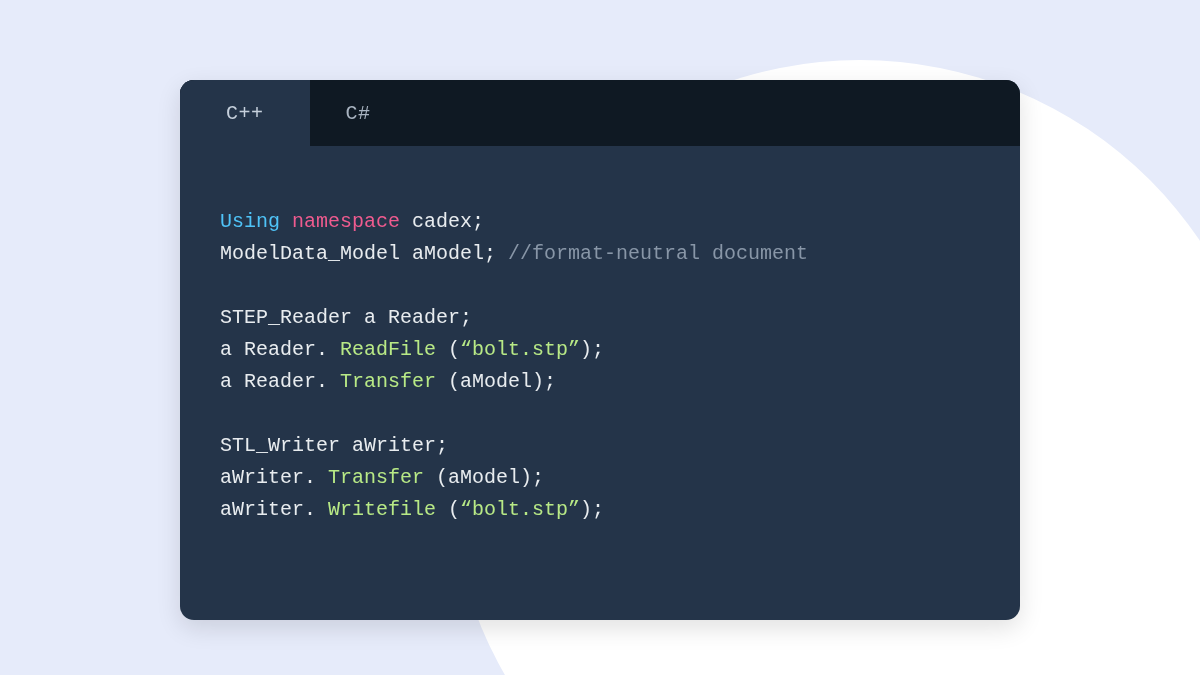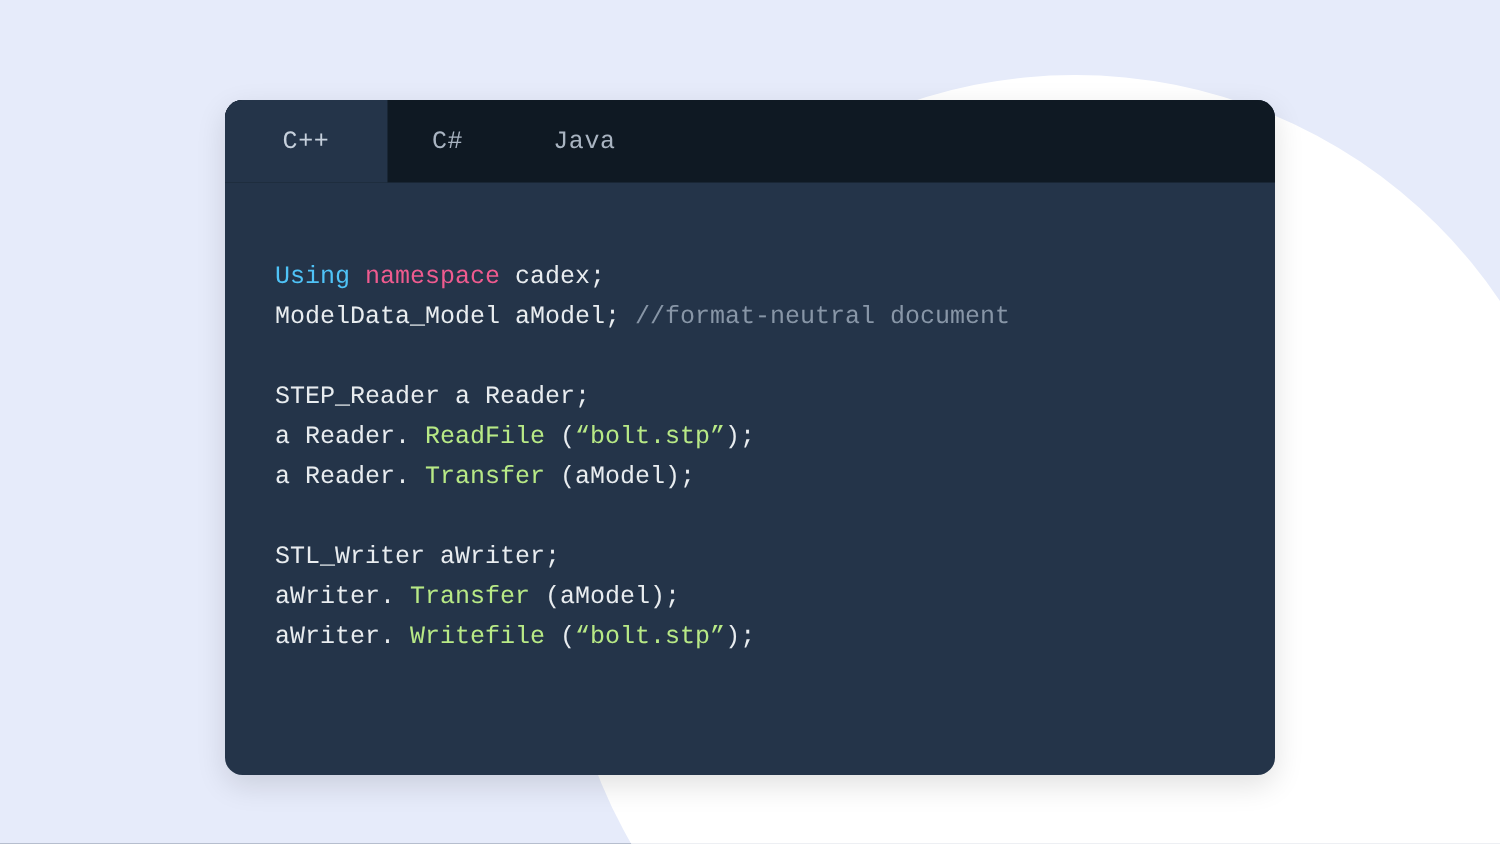--- a/index.html
+++ b/index.html
@@ -70,21 +70,20 @@
   </style>
 </head>
 <body>
 
 <div class="bg-circle"></div>
 
 <div class="editor">
   <div class="tabs">
     <div class="tab active">C++</div>
     <div class="tab inactive">C#</div>
-    <div class="tab inactive">Java</div>
   </div>
   <div class="code"><span class="kw-using">Using</span> <span class="kw-namespace">namespace</span><span class="ident"> cadex;</span>
 <span class="ident">ModelData_Model aModel; </span><span class="comment">//format-neutral document</span>
 
 <span class="ident">STEP_Reader a Reader;</span>
 <span class="ident">a Reader. </span><span class="method">ReadFile</span><span class="ident"> (</span><span class="string">“bolt.stp”</span><span class="ident">);</span>
 <span class="ident">a Reader. </span><span class="method">Transfer</span><span class="ident"> (aModel);</span>
 
 <span class="ident">STL_Writer aWriter;</span>
 <span class="ident">aWriter. </span><span class="method">Transfer</span><span class="ident"> (aModel);</span>

